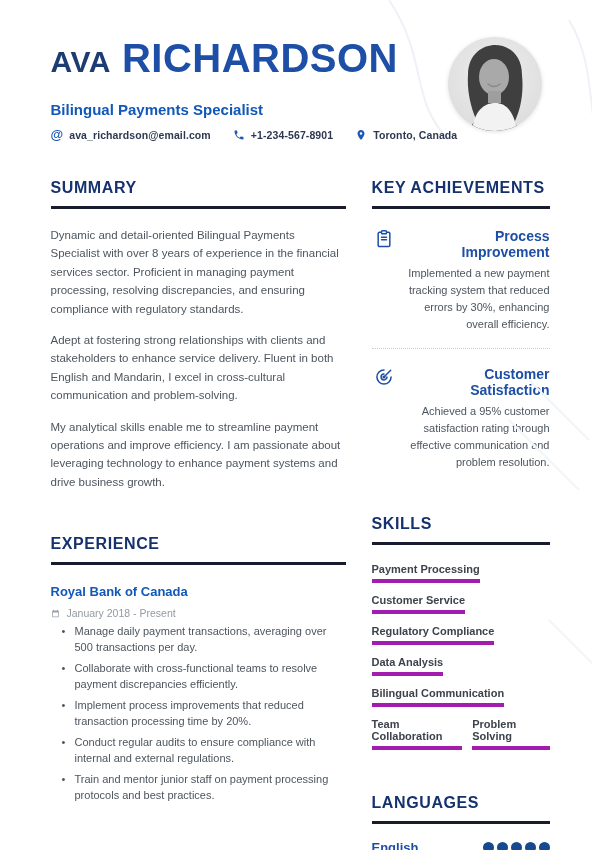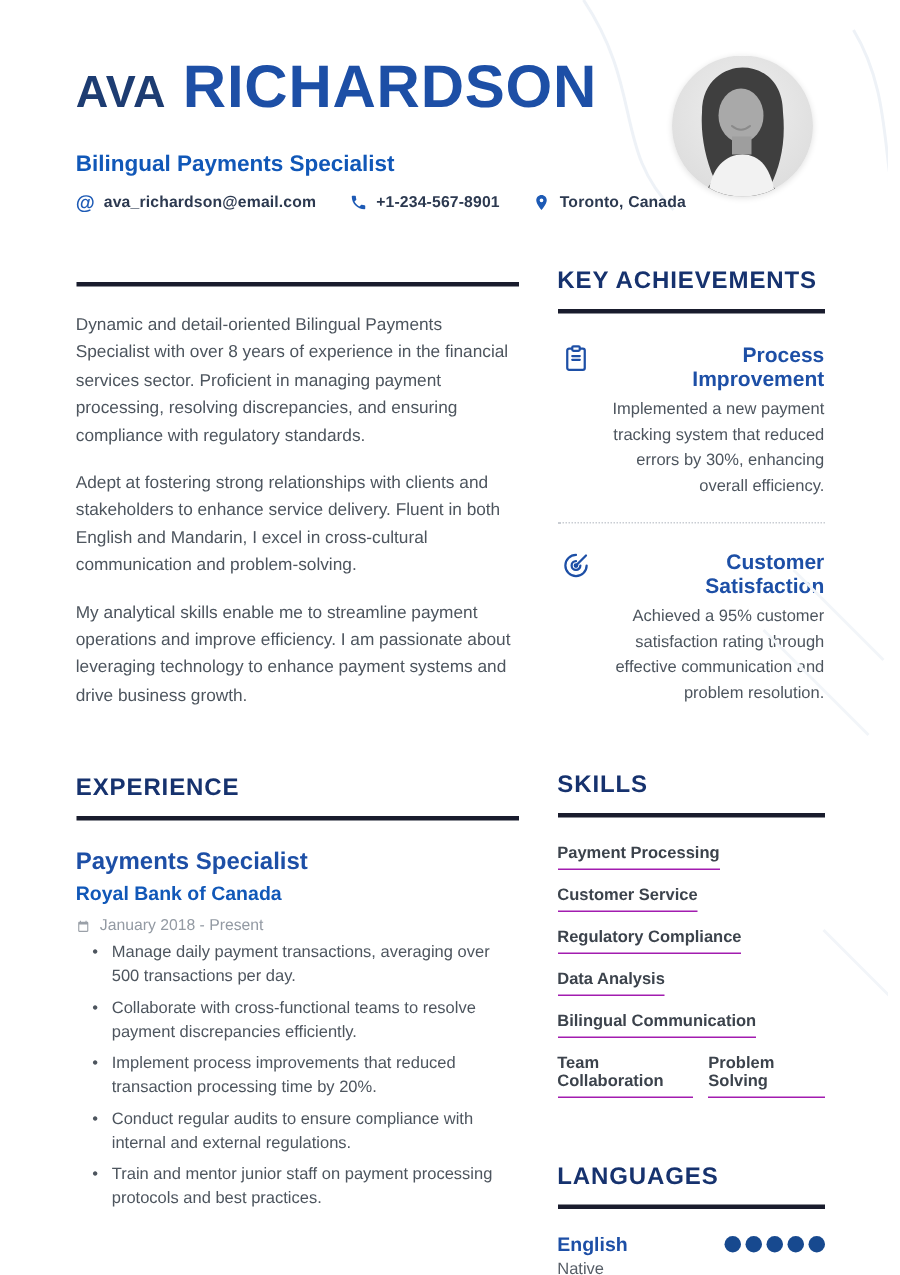--- a/index.html
+++ b/index.html
@@ -57,21 +57,21 @@
   .ach-item { display:flex; gap:13px; align-items:flex-start;text-align:right; }
   .ach-icon { flex:0 0 22px; padding-top:1px; }
   .ach-title { font-size:14px; font-weight:700; color:#1d4fa6; }
   .ach-text { margin-top:5px; font-size:11px; line-height:1.55; color:#4d555e; }
   .ach-divider { border-top:1px dotted #c9cdd3; margin:15px 0 17px 0; }
 
   
   .skills-list { margin-top:18px; }
   .skill-row { margin-bottom:11px; display:flex; gap:10px; }
   .skill { display:inline-block; font-size:11px; font-weight:600; color:#3c434c;
-           padding-bottom:4px; border-bottom:1px solid #a21caf; }
+           padding-bottom:4px; border-bottom:4px solid #a21caf; }
 
   
   .lang-list { margin-top:16px; }
   .lang-row { display:flex; justify-content:space-between; align-items:flex-start;
               margin-bottom:8px; }
   .lang-name { font-size:13px; font-weight:700; color:#1d4fa6; }
   .lang-level { margin-top:3px; font-size:11px; color:#565d66; }
   .lang-dots { display:flex; gap:3px; padding-top:2px; }
   .dot { width:11px; height:11px; border-radius:50%; background:#e4e6e9; }
   .dot.filled { background:#17498f; }
@@ -138,34 +138,34 @@
         <path d="M40 47 q6 5 12 0" stroke="#8a8a8a" stroke-width="1.4" fill="none" stroke-linecap="round"></path>
       </svg>
     </div>
   </div>
 
   <div class="columns">
 
     <div class="col-left">
 
       <div class="section">
+        <div class="section-heading">SUMMARY</div>
         <div class="section-rule"></div>
         <div class="summary-body">
           <p>Dynamic and detail-oriented Bilingual Payments Specialist with over 8 years of experience in the financial services sector. Proficient in managing payment processing, resolving discrepancies, and ensuring compliance with regulatory standards.</p>
           <p>Adept at fostering strong relationships with clients and stakeholders to enhance service delivery. Fluent in both English and Mandarin, I excel in cross-cultural communication and problem-solving.</p>
           <p>My analytical skills enable me to streamline payment operations and improve efficiency. I am passionate about leveraging technology to enhance payment systems and drive business growth.</p>
         </div>
       </div>
 
       <div class="section mt-gap">
         <div class="section-heading">EXPERIENCE</div>
         <div class="section-rule"></div>
 
         <div class="job-block">
-          <div class="job-title-text">Payments Specialist</div>
           <div class="job-company">Royal Bank of Canada</div>
           <div class="job-dates">
             <span style="display:flex;">
               <svg width="9" height="9" viewBox="0 0 24 24" fill="#9aa0a8">
                 <path d="M19 4h-1V2h-2v2H8V2H6v2H5c-1.1 0-2 .9-2 2v14c0 1.1.9 2 2 2h14c1.1 0 2-.9 2-2V6c0-1.1-.9-2-2-2zm0 16H5V9h14v11z"></path>
               </svg>
             </span>
             <span>January 2018 - Present</span>
           </div>
           <ul class="job-bullets">

